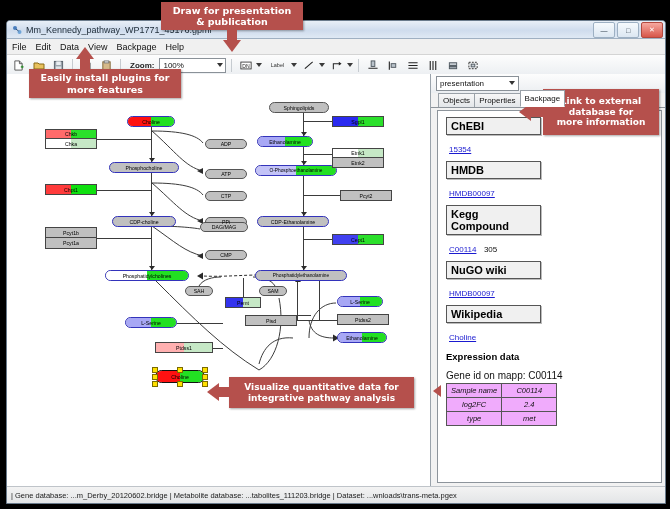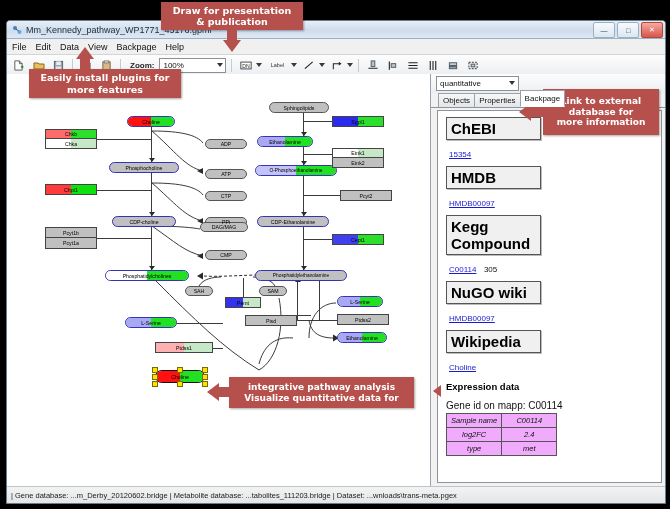--- a/index.html
+++ b/index.html
@@ -53,21 +53,21 @@
   .visbox .arr{position:absolute;right:3px;top:4px;width:0;height:0;border-left:3px solid transparent;
           border-right:3px solid transparent;border-top:4px solid #333;}
   .tabrow{display:flex;align-items:flex-end;height:14px;padding-left:7px;background:#f2f2f2;
           border-bottom:1px solid #8d949b;}
   .tab{font-size:8px;padding:1px 4px 1px;border:1px solid #9aa1a8;border-bottom:none;
        background:linear-gradient(to bottom,#f7f7f7,#e3e6e9);color:#111;margin-right:-1px;height:11px;
        display:flex;align-items:center;}
   .tab.active{background:#fff;font-weight:normal;height:13px;border-bottom:1px solid #fff;position:relative;z-index:2;}
   .bp{position:absolute;left:6px;top:36px;right:3px;bottom:4px;background:#fff;border:1px solid #8d949b;
       overflow:hidden;padding:6px 0 0 8px;}
-  .dbbox{width:85px;border:1px solid #555;background:#f0f0f0;font-size:15px;font-weight:bold;color:#000;
+  .dbbox{width:85px;border:1px solid #555;background:#f0f0f0;font-size:11px;font-weight:bold;color:#000;
          padding:2px 4px;margin-bottom:3px;box-shadow:1px 1px 0 #bbb;}
   .dblink{font-size:8px;color:#1a1ad0;text-decoration:underline;margin:0 0 7px 3px;display:inline-block;}
   .dbplain{font-size:8px;color:#111;margin:0 0 7px 3px;display:inline-block;}
   .exptitle{font-size:9.5px;font-weight:bold;color:#000;margin:2px 0 8px 0;}
   .geneid{font-size:10px;color:#111;margin-bottom:2px;}
   table.expr{border-collapse:collapse;font-size:7.5px;}
   table.expr td{border:1px solid #555;padding:2px 4px;text-align:center;color:#111;background:#f0abfc;min-width:46px;font-style:italic;}
 
   
   .statusbar{position:absolute;left:0;bottom:0;height:16px;width:100%;
@@ -520,21 +520,21 @@
                 <i style="background:#c6e8c6"></i>
               </span>
             <span class="nlabel">Ptdss1</span>
           </div>
         </div>
       </div>
 
       <div class="rightpane">
         <div class="rp-top">
           <div class="visbox">
-            <span>quantitative</span>
+            <span>presentation</span>
             <i class="arr"></i>
           </div>
         </div>
         <div class="tabrow">
           <div class="tab">Objects</div>
           <div class="tab">Properties</div>
           <div class="tab active">Backpage</div>
           <div class="tab">Search</div>
           <div class="tab">Legend</div>
         </div>
@@ -587,22 +587,22 @@
     <div class="callout" style="left:22px;top:48px;width:152px;height:29px;font-size:9.5px;
          display:flex;flex-direction:column;align-items:center;justify-content:center;">
       <span>Easily install plugins for</span>
       <span>more features</span>
     </div>
     <div class="arrow-stem" style="left:73px;top:36px;width:10px;height:14px;"></div>
     <div class="co-arrow arrow-up" style="left:69px;top:26px;"></div>
 
     <div class="callout" style="left:222px;top:356px;width:185px;height:31px;font-size:9px;
          display:flex;flex-direction:column;align-items:center;justify-content:center;">
+      <span>Visualize quantitative data  for</span>
       <span>integrative pathway analysis</span>
-      <span>Visualize quantitative data  for</span>
     </div>
     <div class="arrow-stem" style="left:212px;top:366px;width:12px;height:10px;"></div>
     <div class="co-arrow arrow-left" style="left:200px;top:362px;"></div>
 
     <div class="callout" style="left:536px;top:68px;width:116px;height:46px;font-size:9px;
          display:flex;flex-direction:column;align-items:center;justify-content:center;">
       <span>Link  to external</span>
       <span>database  for</span>
       <span>more information</span>
     </div>

